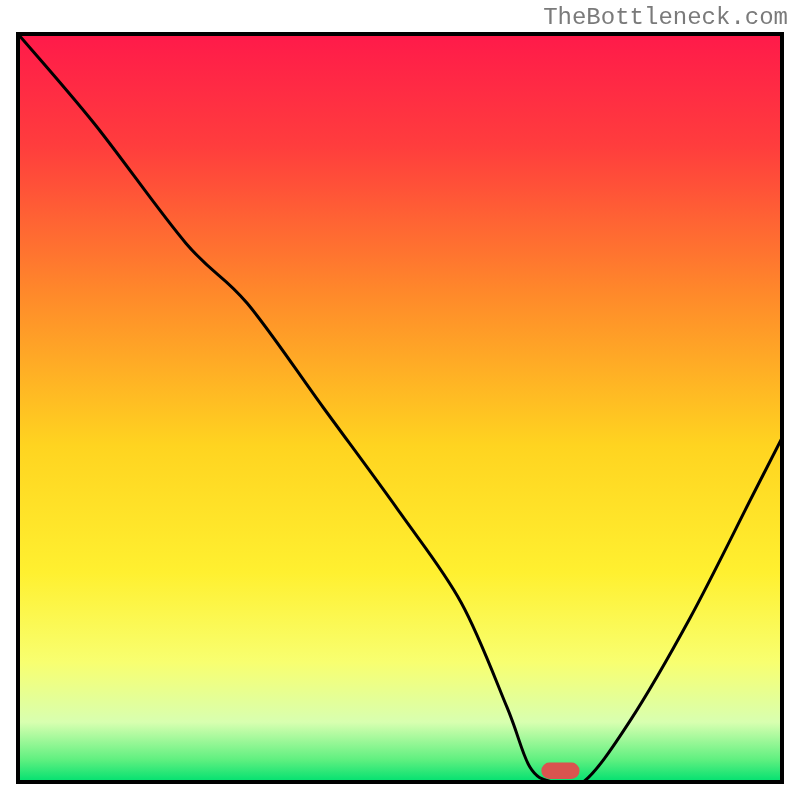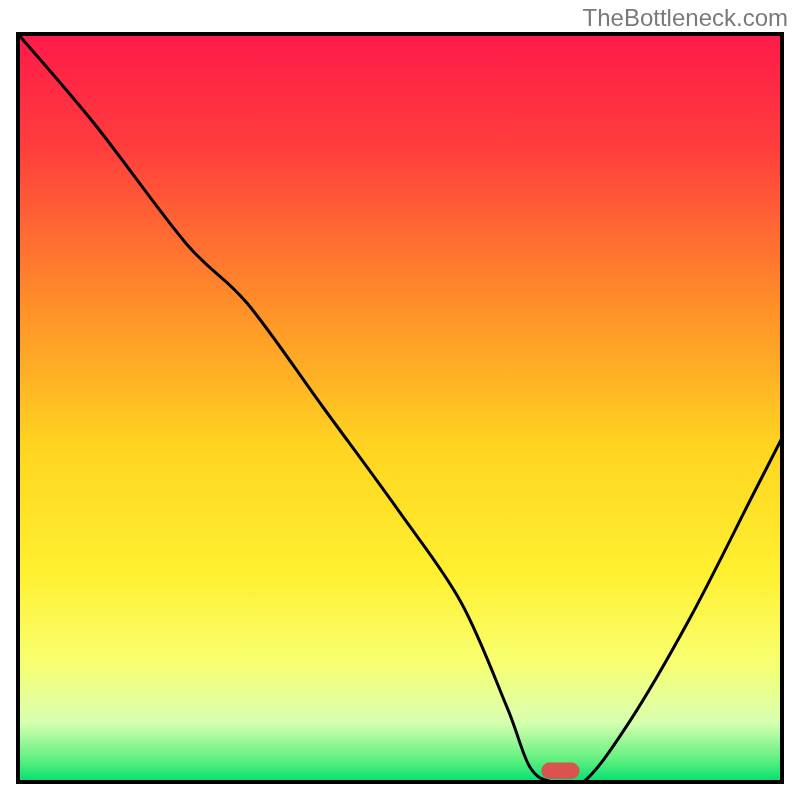--- a/index.html
+++ b/index.html
@@ -12,21 +12,21 @@
   }
   .container {
     position: relative;
     width: 800px;
     height: 800px;
   }
   .watermark {
     position: absolute;
     top: 4px;
     right: 12px;
-    font-family: Liberation Sans, sans-serif;
+    font-family: Liberation Mono, monospace;
     font-size: 24px;
     color: #7a7a7a;
     font-weight: normal;
   }
   svg {
     display: block;
   }
 </style>
 </head>
 <body>

